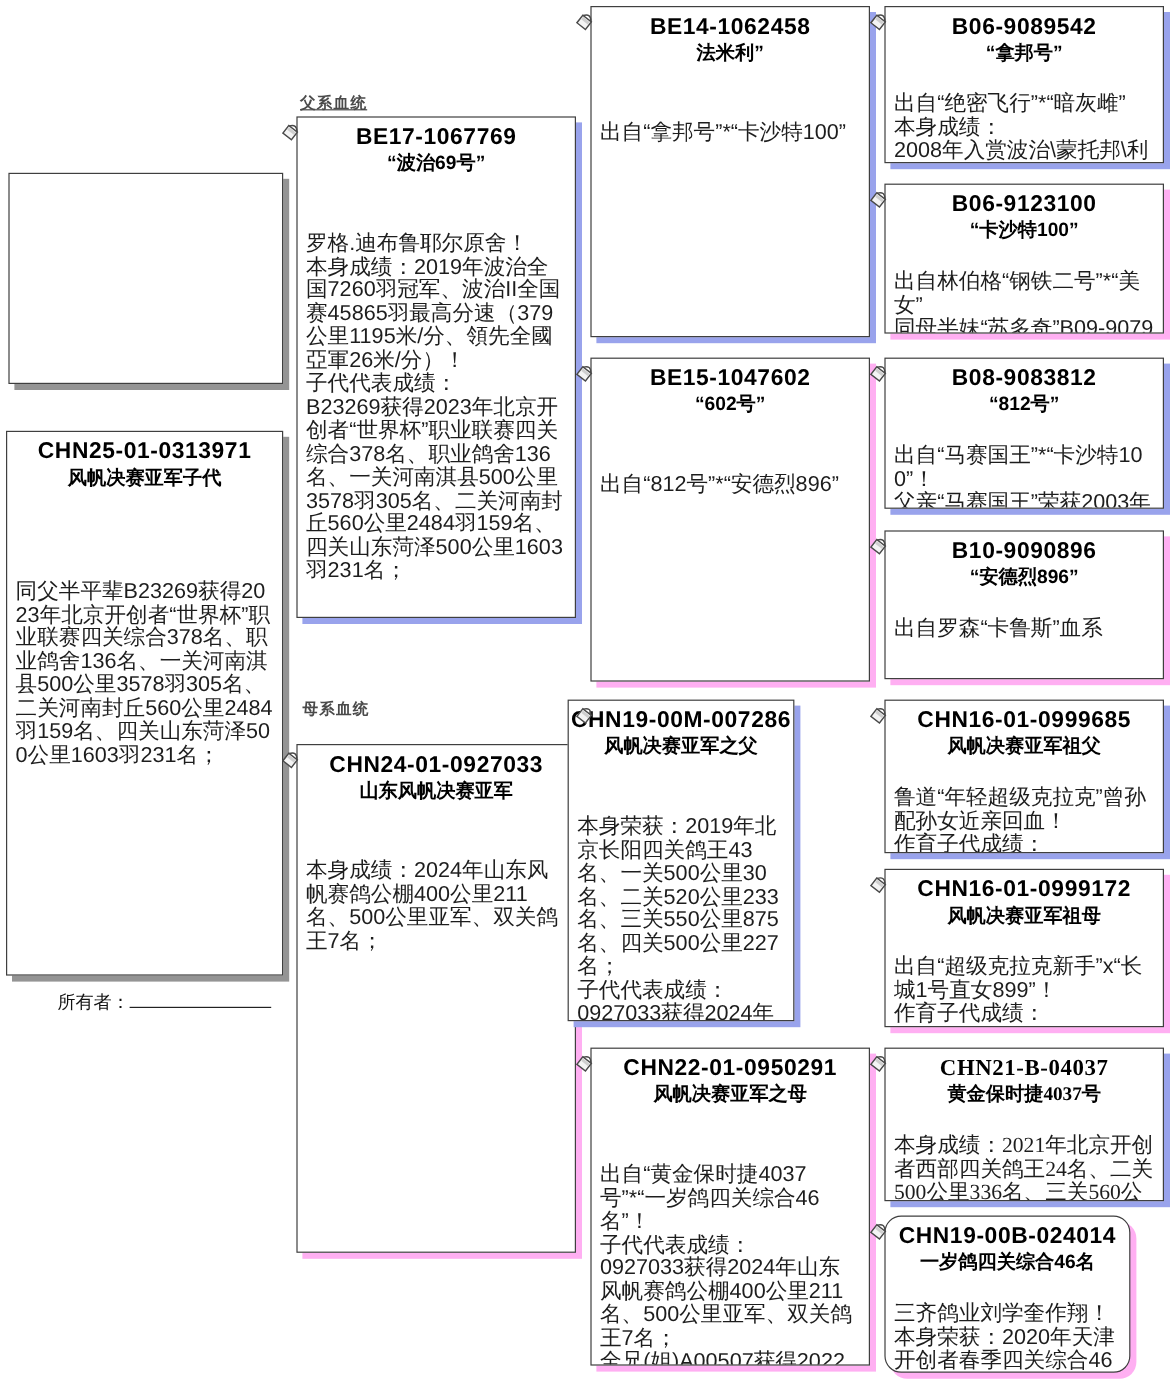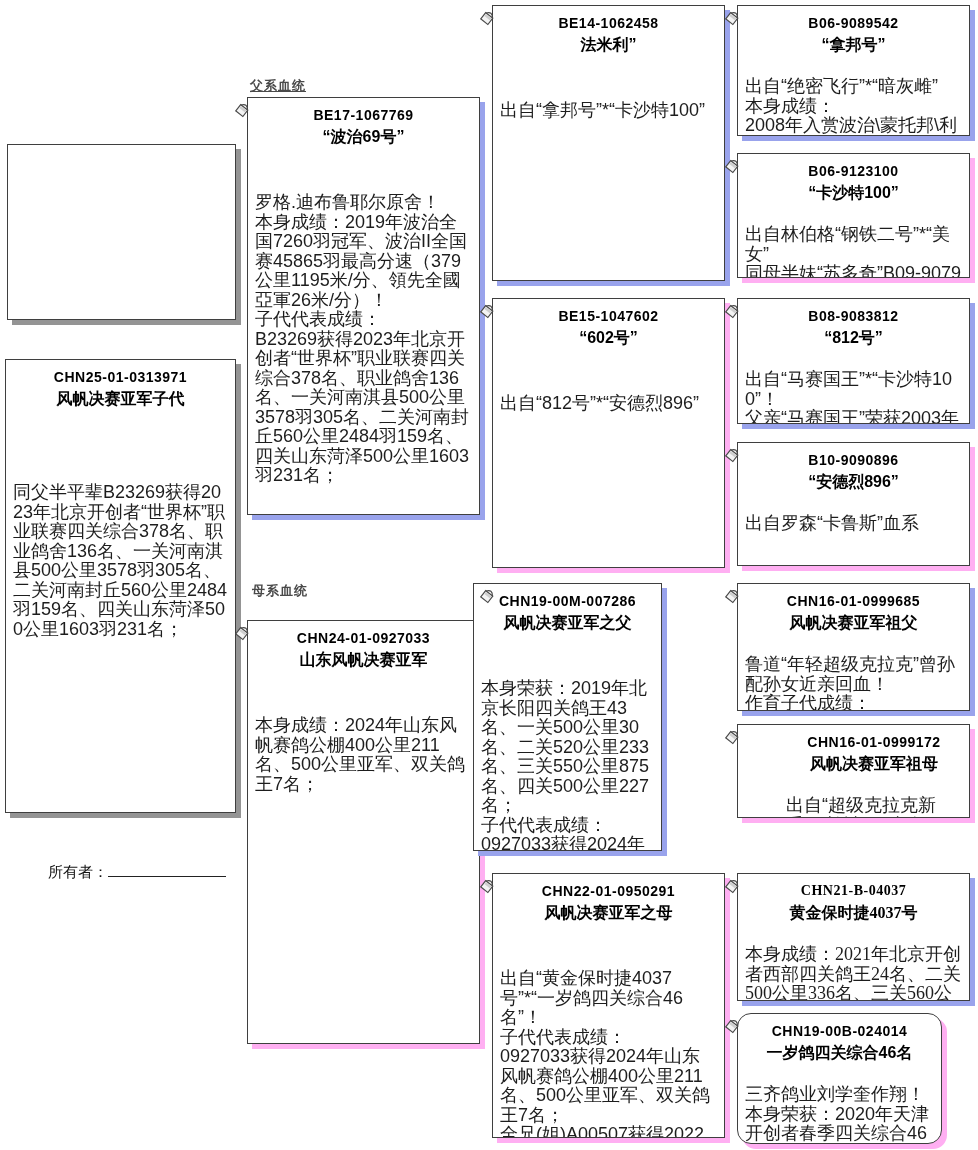--- a/index.html
+++ b/index.html
@@ -8,21 +8,21 @@
 
   .pbox{
     position:absolute;box-sizing:border-box;background:#fff;
     border:1.5px solid #3f3f3f;overflow:hidden;
   }
   .pbox.blue{box-shadow:5px 5px 0 0 var(--paternal-shadow,#99a3ec);}
   .pbox.pink{box-shadow:5px 5px 0 0 var(--maternal-shadow,#ffaff2);}
   .pbox.gray{box-shadow:5px 5px 0 0 var(--neutral-shadow,#949494);}
 
   .ring{
-    margin-top:5px;text-align:center;font-weight:bold;font-size:14px;
+    margin-top:5px;text-align:center;font-weight:bold;font-size:19px;
     line-height:24px;color:#000;letter-spacing:.5px;
   }
   .pname{
     text-align:center;font-weight:bold;font-size:16px;line-height:20px;color:#000;
   }
   .pbody{
     padding:0 6px 0 7px;font-size:18px;line-height:19.5px;color:#1d1d1d;
     white-space:pre-line;word-break:break-all;
   }
   .gap-s{margin-top:22px;}
@@ -51,21 +51,21 @@
   <div class="bloodline-label" style="left:252px;top:582px;">母系血统</div>
 
   <div class="pbox gray" style="left:7px;top:144px;width:229px;height:176px;"></div>
 
   <div class="pbox gray" style="left:5px;top:359px;width:231px;height:454px;">
     <div class="ring">CHN25-01-0313971</div>
     <div class="pname">风帆决赛亚军子代</div>
     <div class="pbody gap-l">同父半平辈B23269获得2023年北京开创者“世界杯”职业联赛四关综合378名、职业鸽舍136名、一关河南淇县500公里3578羽305名、二关河南封丘560公里2484羽159名、四关山东菏泽500公里1603羽231名；</div>
   </div>
 
-  <div class="owner" style="left:48px;top:862px;">
+  <div class="owner" style="left:48px;top:825px;">
     <span>所有者：</span><span class="line"></span>
   </div>
 
   <div class="pbox blue" style="left:247px;top:97px;width:233px;height:418px;">
     <div class="ring">BE17-1067769</div>
     <div class="pname">“波治69号”</div>
     <div class="pbody gap-m">罗格.迪布鲁耶尔原舍！
 本身成绩：2019年波治全国7260羽冠军、波治II全国赛45865羽最高分速（379公里1195米/分、領先全國亞軍26米/分）！
 子代代表成绩：
 B23269获得2023年北京开创者“世界杯”职业联赛四关综合378名、职业鸽舍136名、一关河南淇县500公里3578羽305名、二关河南封丘560公里2484羽159名、四关山东菏泽500公里1603羽231名；</div>
@@ -134,21 +134,21 @@
     <div class="pbody gap-s">出自罗森“卡鲁斯”血系</div>
   </div>
 
   <div class="pbox blue" style="left:737px;top:583px;width:233px;height:128px;">
     <div class="ring">CHN16-01-0999685</div>
     <div class="pname">风帆决赛亚军祖父</div>
     <div class="pbody gap-s">鲁道“年轻超级克拉克”曾孙配孙女近亲回血！
 作育子代成绩：</div>
   </div>
 
-  <div class="pbox pink" style="left:737px;top:724px;width:233px;height:94px;padding-left:41px;">
+  <div class="pbox pink" style="left:737px;top:724px;width:233px;height:132px;">
     <div class="ring">CHN16-01-0999172</div>
     <div class="pname">风帆决赛亚军祖母</div>
     <div class="pbody gap-s">出自“超级克拉克新手”x“长城1号直女899”！
 作育子代成绩：</div>
   </div>
 
   <div class="pbox blue" style="left:737px;top:873px;width:233px;height:128px;font-family:Liberation Serif, serif;">
     <div class="ring">CHN21-B-04037</div>
     <div class="pname">黄金保时捷4037号</div>
     <div class="pbody gap-s">本身成绩：2021年北京开创者西部四关鸽王24名、二关500公里336名、三关560公里60</div>

